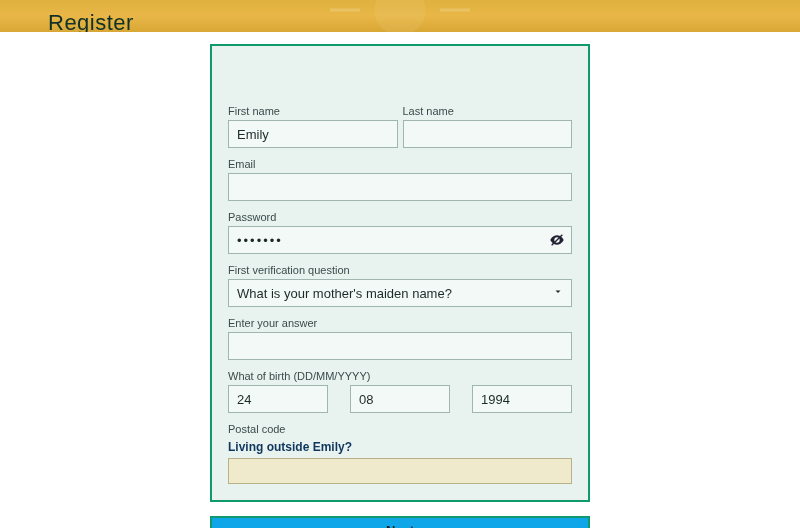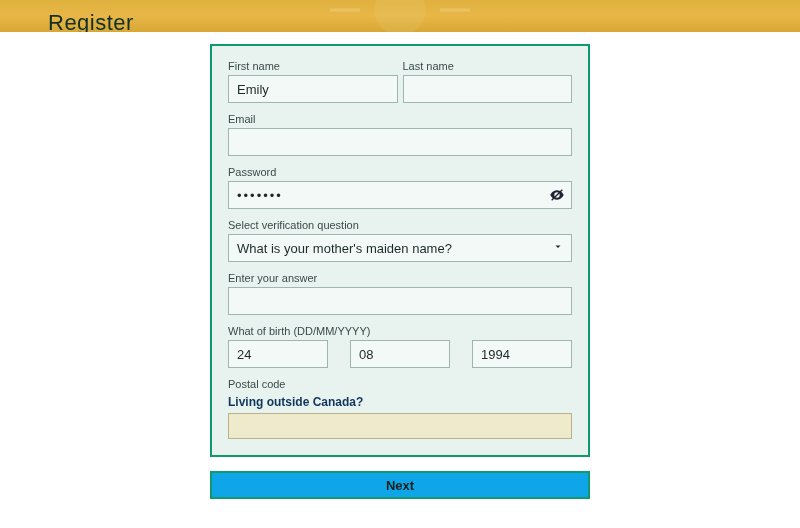--- a/index.html
+++ b/index.html
@@ -37,21 +37,21 @@
     justify-content: center;
     padding: 12px 0 20px;
   }
   .card {
     width: 380px;
     border: 2px solid #0f9a6d;
     background: #e8f3ef;
     padding: 14px 16px 16px;
   }
 
-  .row { display: flex; gap: 5px; }
+  .row { display: flex; gap: 5px; margin-top: 45px; }
   .col { flex: 1; display: flex; flex-direction: column; }
   .field { display: flex; flex-direction: column; margin-bottom: 10px; }
 
   label.lab {
     font-size: 11px;
     color: #3a4a4a;
     margin-bottom: 3px;
   }
 
   input.text, .select, .dob input {
@@ -164,21 +164,21 @@
           <span class="eye">
             <svg width="16" height="16" viewBox="0 0 24 24">
                 <path fill="currentColor" d="M12 5c-7 0-10 7-10 7s3 7 10 7 10-7 10-7-3-7-10-7zm0 11a4 4 0 1 1 0-8 4 4 0 0 1 0 8z"></path>
                 <line x1="4" y1="20" x2="20" y2="4" stroke="currentColor" stroke-width="2"></line>
               </svg>
           </span>
         </div>
       </div>
 
       <div class="field">
-        <label class="lab">Select verification question</label>
+        <label class="lab">First verification question</label>
         <div class="select-wrap">
           <input class="select text" readonly="" value="What is your mother's maiden name?" style="">
           <span class="chev">
             <svg width="12" height="12" viewBox="0 0 24 24">
                 <path fill="currentColor" d="M7 10l5 5 5-5z"></path>
               </svg>
           </span>
         </div>
       </div>
 
@@ -191,21 +191,21 @@
         <label class="lab">What of birth (DD/MM/YYYY)</label>
         <div class="dob">
           <input class="text" type="text" value="24" style="">
           <input class="text" type="text" value="08" style="">
           <input class="text" type="text" value="1994" style="">
         </div>
       </div>
 
       <div class="field" style="margin-bottom:0">
         <label class="lab">Postal code</label>
-        <a class="link">Living outside Canada?</a>
+        <a class="link">Living outside Emily?</a>
         <input class="postal-input" type="text" value="" style="">
       </div>
 
     </div>
 
     <div class="next-wrap">
       <button class="next-btn">Next</button>
     </div>
   </div>
 </div>

